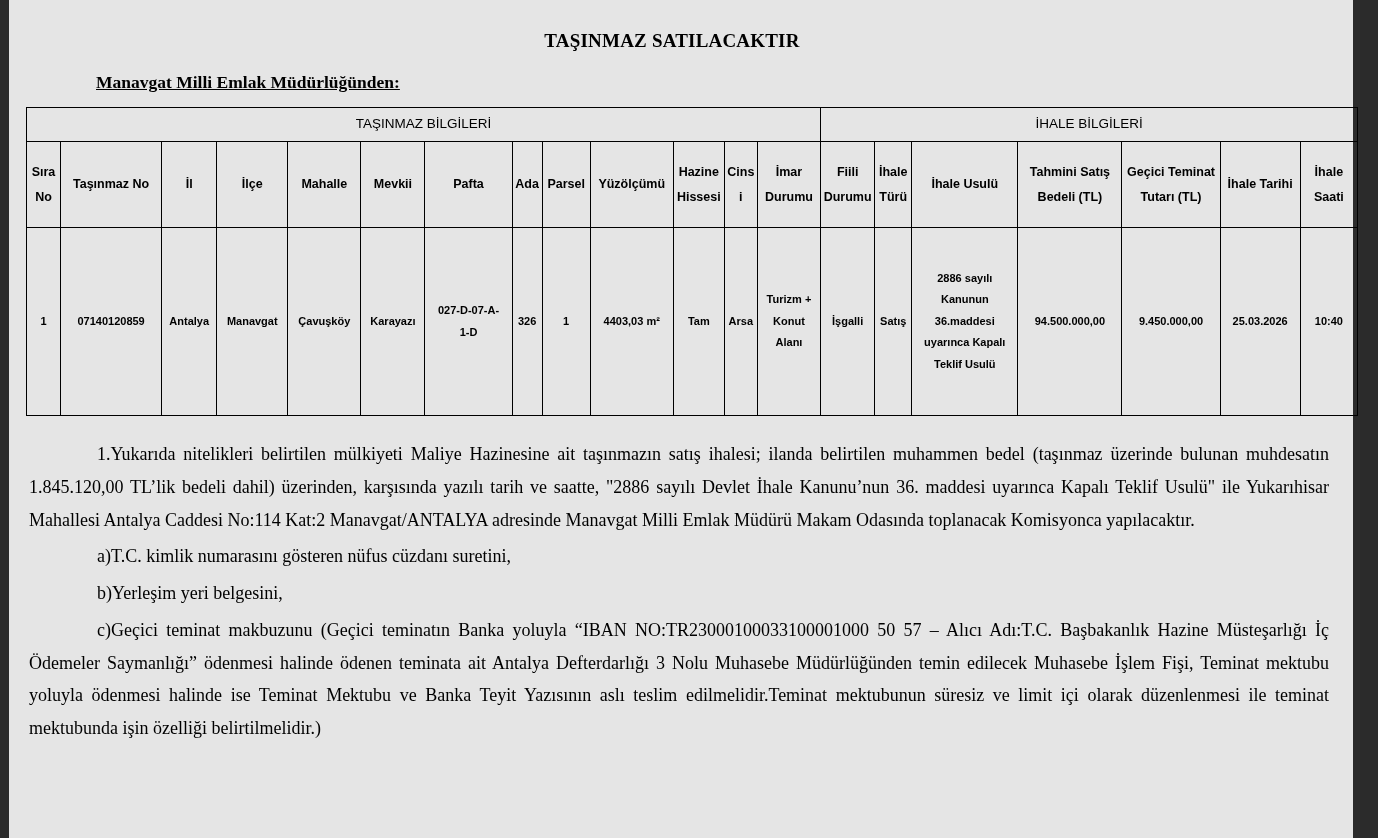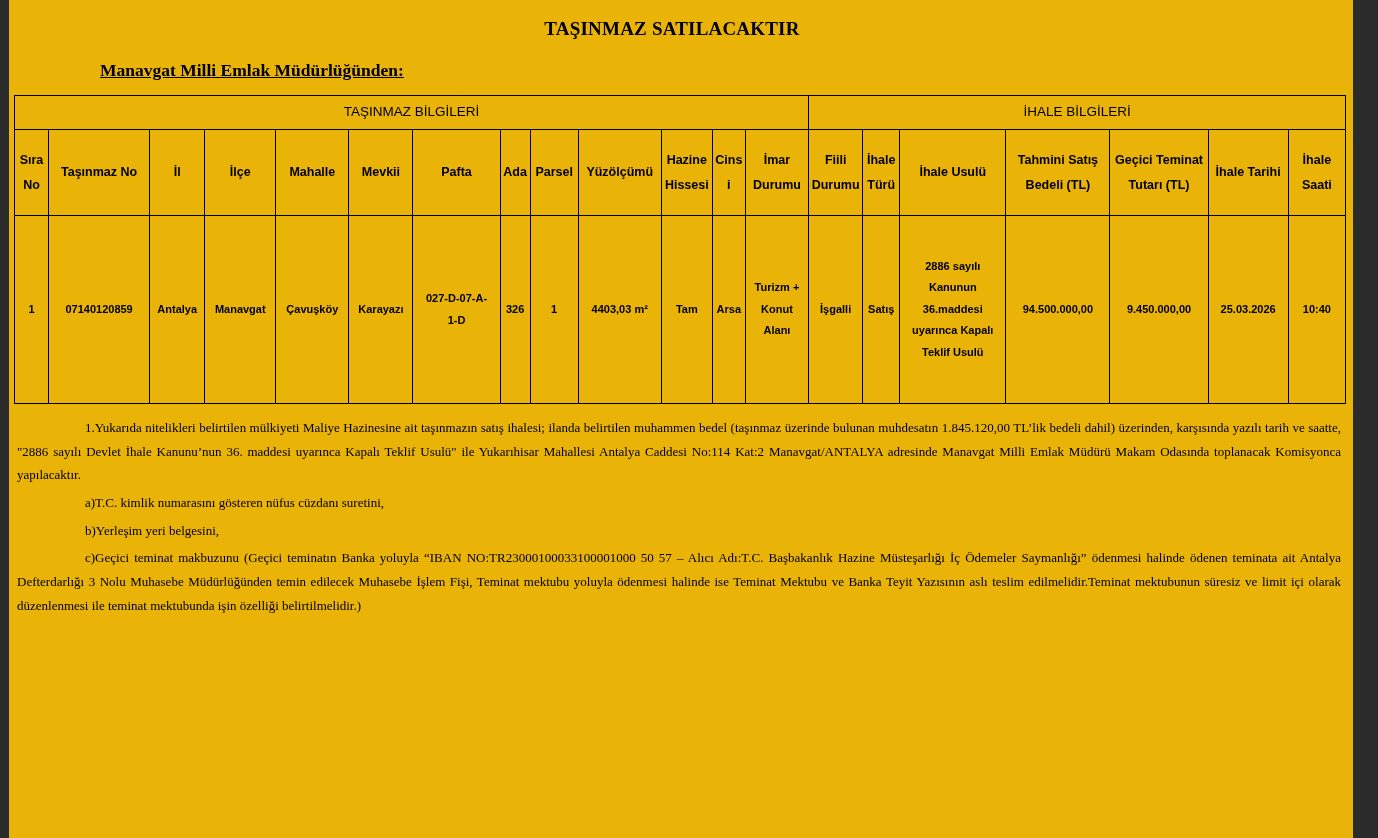--- a/index.html
+++ b/index.html
@@ -21,22 +21,22 @@
   }
   .edge-bar.left { left: 0; }
   .edge-bar.right { right: 0; width: 25px; }
 
   .page {
     position: absolute;
     left: 9px;
     top: 0;
     width: 1344px;
     height: 838px;
-    background: #eab308;
-    padding: 0;
+    background: #e5e5e5;
+    padding: 12px;
   }
 
   .doc-title {
     text-align: center;
     font-family: "Liberation Serif", serif;
     font-weight: bold;
     font-size: 19px;
     letter-spacing: 0.2px;
     margin: 18px 0 0 0;
     padding-right: 18px;
@@ -91,24 +91,24 @@
   table.info tr.data-row td {
     height: 188px;
     font-size: 11px;
     font-weight: bold;
   }
   .cell-lines { display: block; }
   .cell-lines span { display: block; }
 
   
   .body-text {
-    margin: 12px 0 0 0;
+    margin: 22px 0 0 0;
     padding: 0 12px 0 8px;
     font-family: "Liberation Serif", serif;
-    font-size: 13px;
+    font-size: 18px;
     color: #000;
   }
   .body-text p {
     margin: 0 0 4px 0;
     text-align: justify;
     text-justify: inter-word;
     line-height: 1.82;
   }
   .body-text p.indent { text-indent: 68px; }
   .body-text p.item { text-indent: 68px; }
@@ -117,21 +117,21 @@
 </head>
 <body>
 
 <div class="edge-bar left"></div>
 <div class="edge-bar right"></div>
 
 <div class="page">
 
   <div class="doc-title">TAŞINMAZ SATILACAKTIR</div>
 
-  <div style="padding-left:0;margin-left:16px;">
+  <div style="padding-left:0;">
     <div class="doc-subtitle">Manavgat Milli Emlak Müdürlüğünden:</div>
   </div>
 
   <div class="table-wrap">
     <table class="info">
       <colgroup>
         <col style="width:34px">
         <col style="width:101px">
         <col style="width:55px">
         <col style="width:71px">

